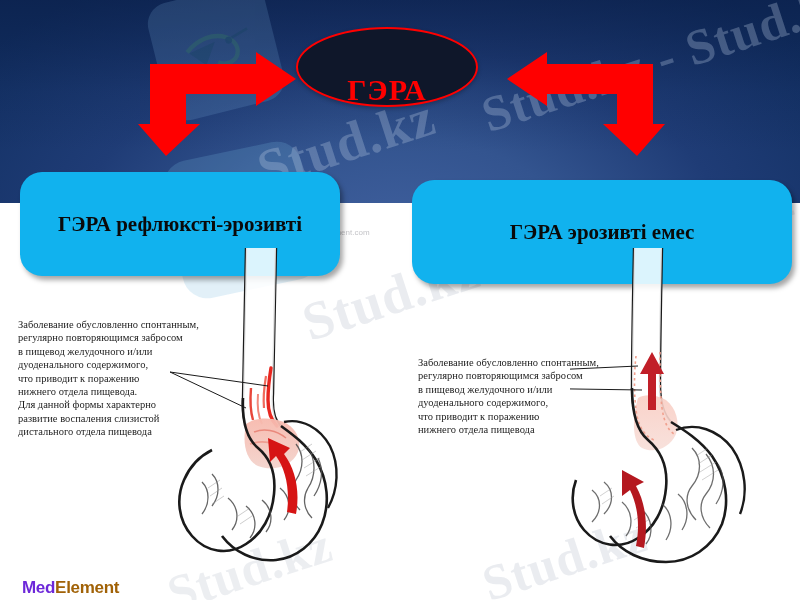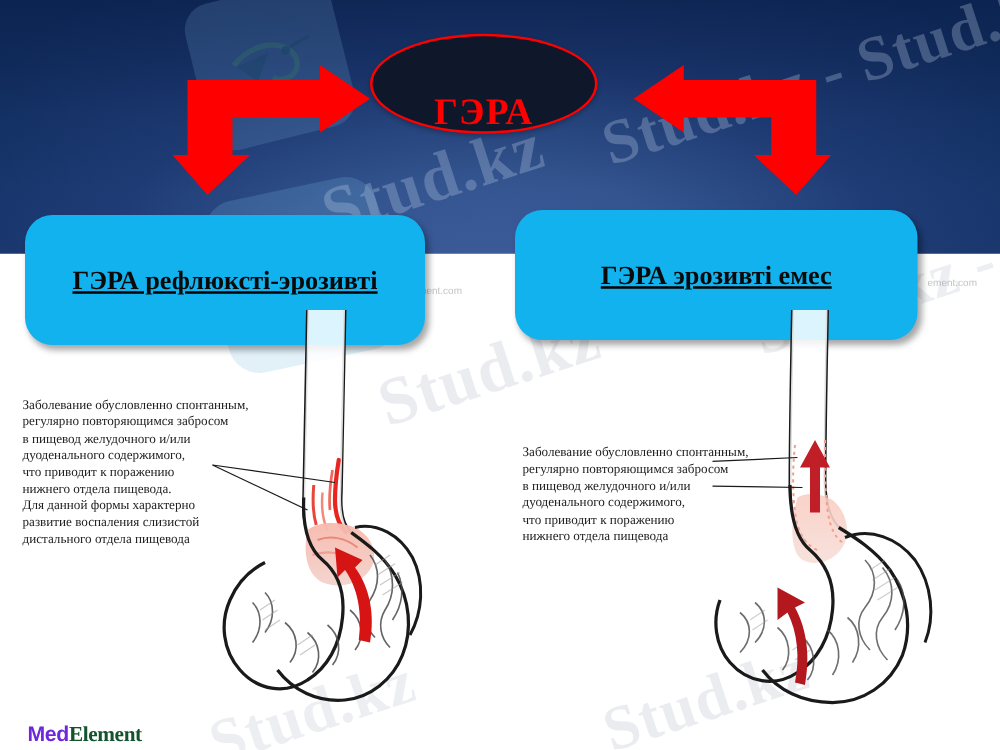--- a/index.html
+++ b/index.html
@@ -60,48 +60,47 @@
     font-family:"Liberation Serif", serif; font-weight:bold; font-size:30px;
     color:#FF0000; letter-spacing:1px; line-height:1;
   }
 
   
   .cbox {
     position:absolute; background:#11B2EE; border-radius:22px;
     display:flex; align-items:center; justify-content:center;
     box-shadow:3px 4px 5px rgba(0,0,0,.35);
     padding:4px 14px;
-    text-decoration:underline;
   }
   .cbox-label {
     font-family:"Liberation Serif", serif; font-weight:bold; font-size:21px;
     color:#0a0a0a; text-align:center; line-height:1.25;
   }
   #box-left  { left:20px;  top:172px; width:320px; height:104px; }
-  #box-right { left:412px; top:168px; width:322px; height:104px; }
+  #box-right { left:412px; top:180px; width:380px; height:104px; }
 
   
   .body-text {
     position:absolute; font-family:Liberation Serif, serif;
     font-size:10.5px; line-height:13.4px; color:#1d1d1d; white-space:pre-line;
   }
   #text-left  { left:18px;  top:318px; width:200px; }
   #text-right { left:418px; top:356px; width:210px; }
 
   
   .illus { position:absolute; }
 
   
   .footer-logo {
     position:absolute; left:22px; top:578px;
     font-family:"Liberation Sans", sans-serif; font-weight:bold; font-size:17px;
     letter-spacing:-.3px; white-space:nowrap;
   }
   .fl-med { color:#6d28d9; }
-  .fl-element { color:#14532d;font-family:Liberation Serif, serif; }
+  .fl-element { color:#a16207; }
 </style>
 </head>
 <body>
 
 <div id="slide">
 
   <div class="blue-band"></div>
 
   <div class="wm-logo" style="left:156px; top:-8px; width:120px; height:120px; transform:rotate(-14deg);">
     <div class="sq"></div>

